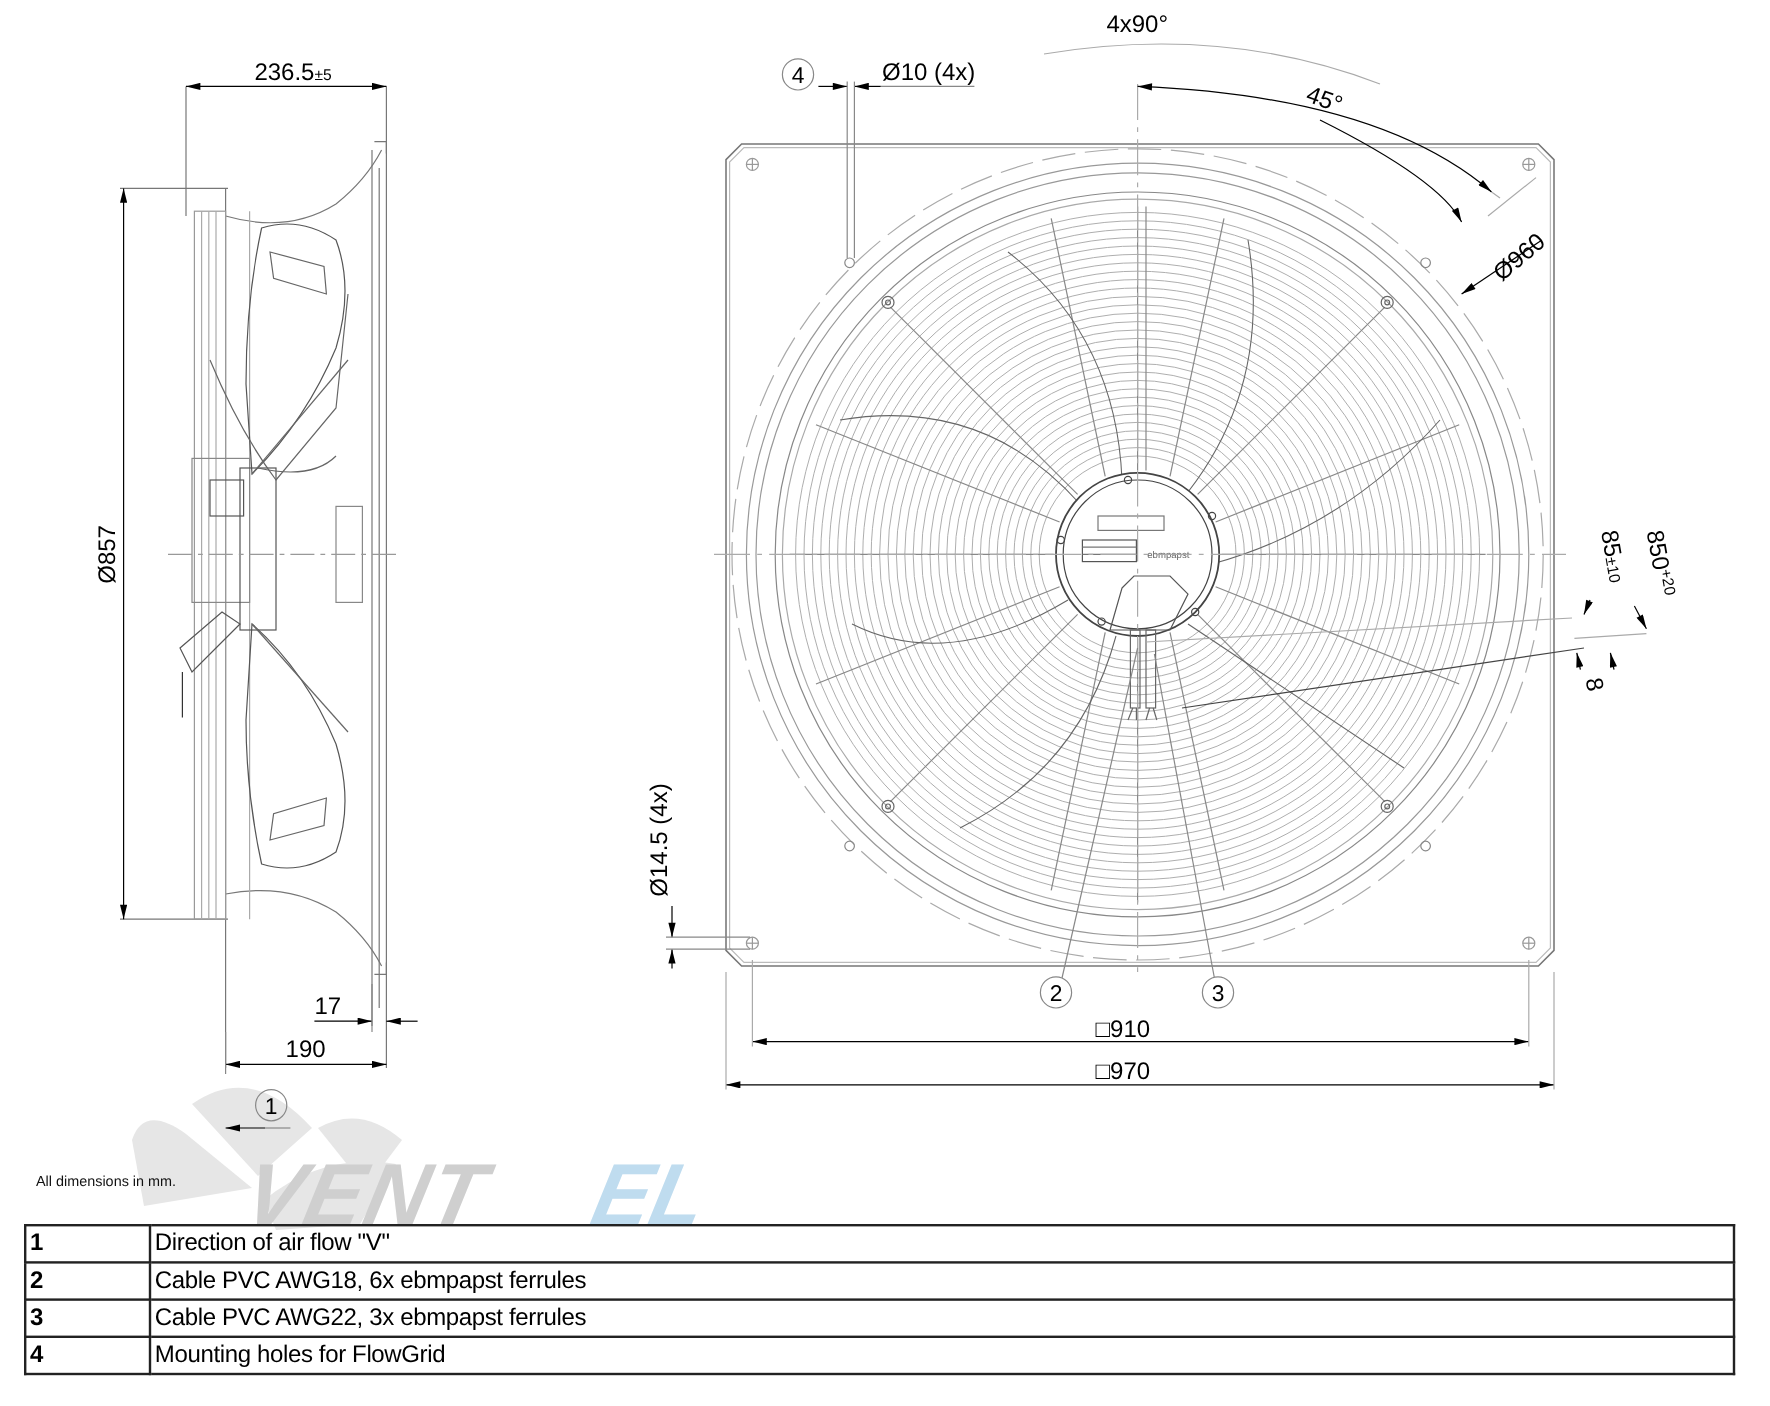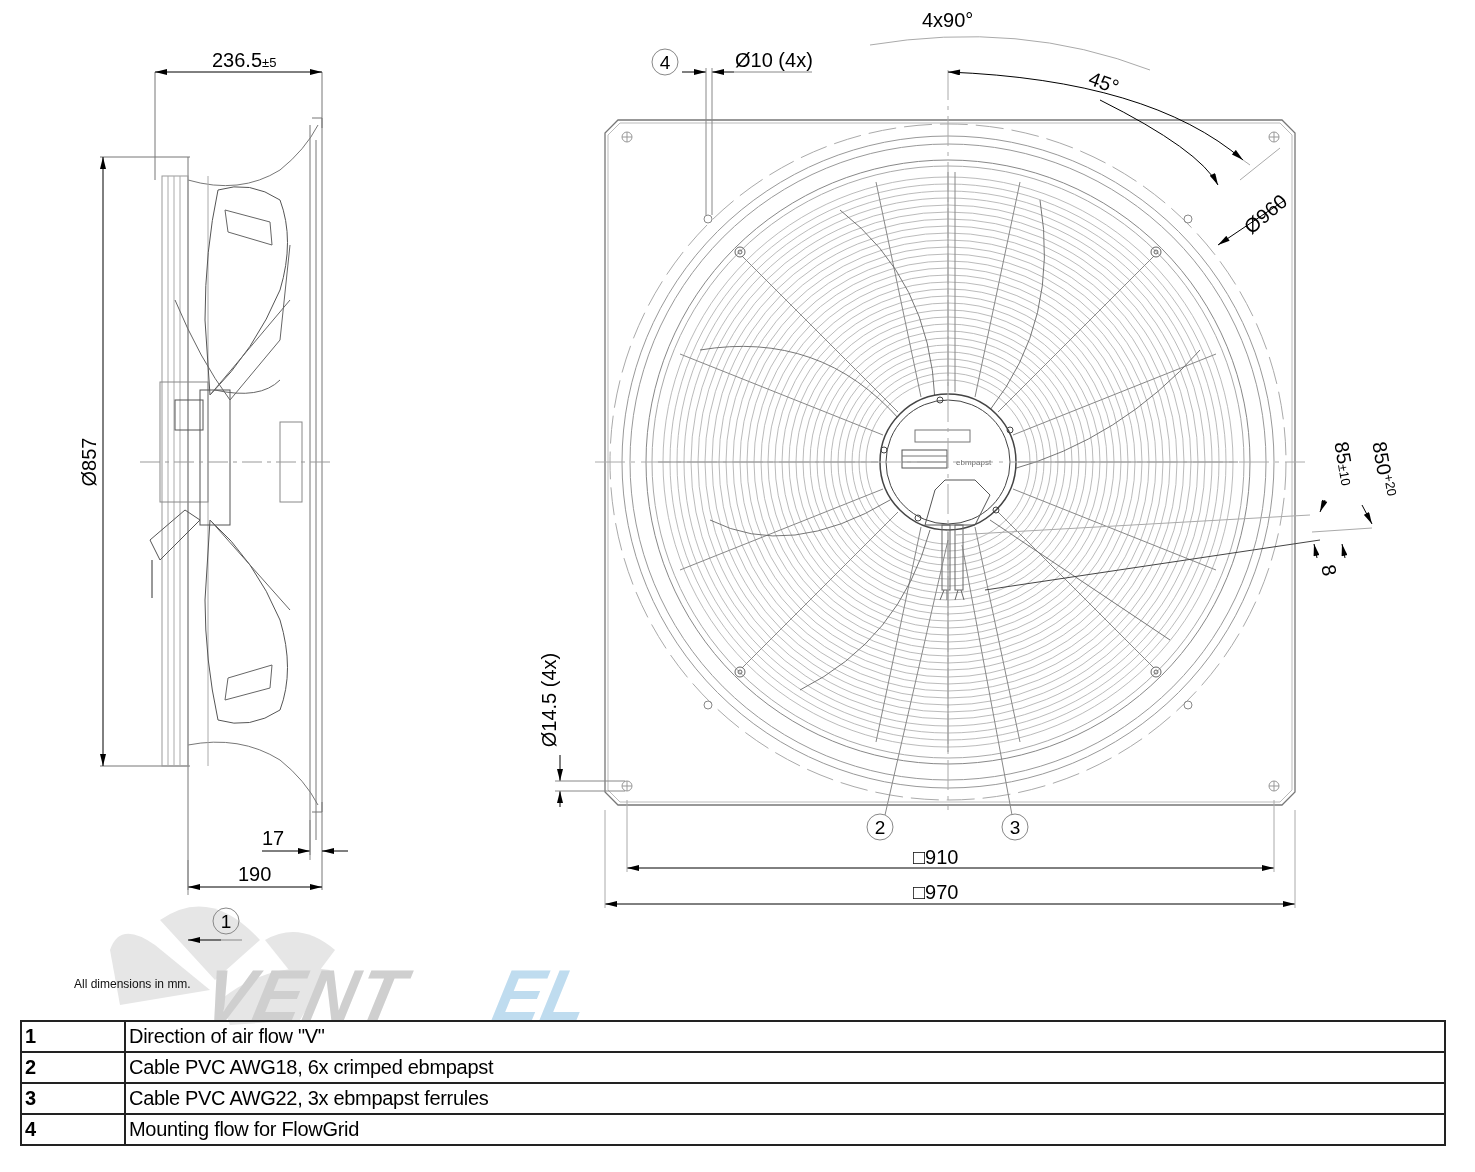--- a/index.html
+++ b/index.html
@@ -2,21 +2,21 @@
 <html><head>
 <meta charset="utf-8">
 <style>
   html, body { margin:0; padding:0; background:#ffffff; }
   body { width:1475px; height:1172px; position:relative; overflow:hidden;
          font-family:"Liberation Sans", sans-serif; color:#000; }
   #drawing { position:absolute; left:0; top:0; width:1475px; height:1010px; }
   .dimtext { font-family:"Liberation Sans", sans-serif; font-size:20px; fill:#000; }
   .dimsmall { font-family:"Liberation Sans", sans-serif; font-size:13px; fill:#000; }
   .callout-text { font-family:"Liberation Sans", sans-serif; font-size:19px; fill:#000; }
-  .note { position:absolute; left:30px; top:977px; font-size:12px; color:#111;margin-left:44px; }
+  .note { position:absolute; left:30px; top:977px; font-size:12px; color:#111; }
   .watermark { position:absolute; left:100px; top:880px; width:520px; height:150px; pointer-events:none; }
   table.legend { position:absolute; left:20px; top:1020px; width:1426px; border-collapse:collapse;
                  font-family:"Liberation Sans", sans-serif; }
   table.legend td { border:2px solid #222; height:29px; padding:0 3px; font-size:20px; line-height:29px;
                     font-stretch:condensed; }
   table.legend td.num { width:96px; font-weight:bold; }
   table.legend td.desc { letter-spacing:-0.3px; }
 </style>
 </head>
 <body>
@@ -311,24 +311,24 @@
 <div class="note">All dimensions in mm.</div>
 
 <table class="legend">
   <tbody>
     <tr>
       <td class="num">1</td>
       <td class="desc">Direction of air flow "V"</td>
     </tr>
     <tr>
       <td class="num">2</td>
-      <td class="desc">Cable PVC AWG18, 6x crimped ebmpapst</td>
+      <td class="desc">Cable PVC AWG18, 6x ebmpapst ferrules</td>
     </tr>
     <tr>
       <td class="num">3</td>
       <td class="desc">Cable PVC AWG22, 3x ebmpapst ferrules</td>
     </tr>
     <tr>
       <td class="num">4</td>
-      <td class="desc">Mounting flow for FlowGrid</td>
+      <td class="desc">Mounting holes for FlowGrid</td>
     </tr>
   </tbody>
 </table>
 
 </body></html>

